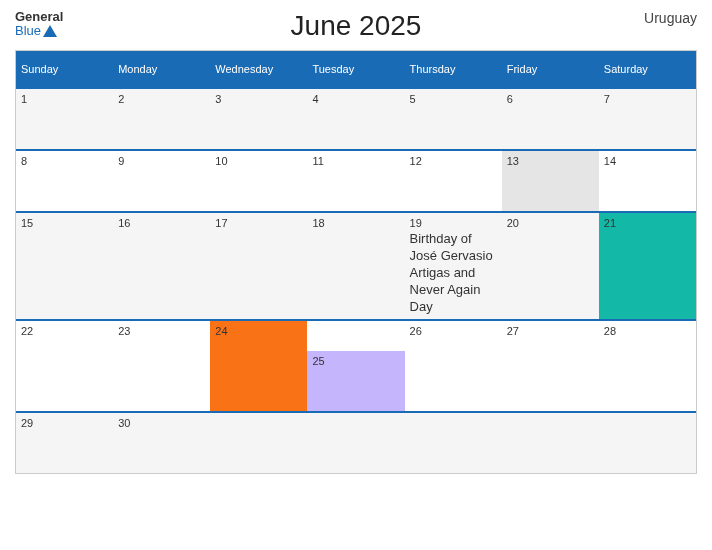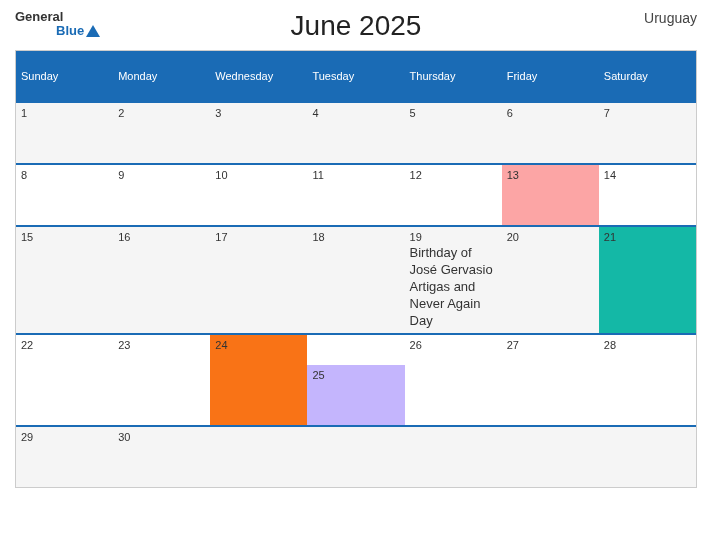--- a/index.html
+++ b/index.html
@@ -32,25 +32,24 @@
       flex-direction: column;
       line-height: 1.1;
     }
     .logo-general {
       font-size: 13px;
       font-weight: bold;
       color: #333;
     }
     .logo-blue {
       font-size: 13px;
-      font-weight: bold;
+      font-weight: normal;
       color: #1a6bb5;
       display: flex;
       align-items: center;
-      margin-left: 41px;
     }
     .logo-triangle {
       width: 0;
       height: 0;
       border-left: 7px solid transparent;
       border-right: 7px solid transparent;
       border-bottom: 12px solid #1a6bb5;
       margin-left: 2px;
       margin-bottom: 1px;
     }
@@ -74,21 +73,21 @@
       border: 1px solid #ccc;
     }
     .day-headers {
       display: grid;
       grid-template-columns: repeat(7, 1fr);
       background: #1a6bb5;
     }
     .day-header {
       color: #fff;
       font-size: 11px;
-      padding: 19px 5px;
+      padding: 12px 5px;
       text-align: left;
       font-weight: normal;
     }
     .weeks {
       flex: 1;
       display: flex;
       flex-direction: column;
     }
     .week {
       display: grid;
@@ -205,21 +204,21 @@
             </div>
             <div class="day-cell" style="background: rgb(255, 255, 255);">
               <span class="day-num">10</span>
             </div>
             <div class="day-cell" style="background: rgb(255, 255, 255);">
               <span class="day-num">11</span>
             </div>
             <div class="day-cell" style="background: rgb(255, 255, 255);">
               <span class="day-num">12</span>
             </div>
-            <div class="day-cell" style="background: #fca5a5;">
+            <div class="day-cell" style="background: #e5e5e5;">
               <span class="day-num">13</span>
             </div>
             <div class="day-cell" style="background: rgb(255, 255, 255);">
               <span class="day-num">14</span>
             </div>
           </div>
         </div>
         <div class="week-row">
           <div class="week-separator"></div>
           <div class="week">

